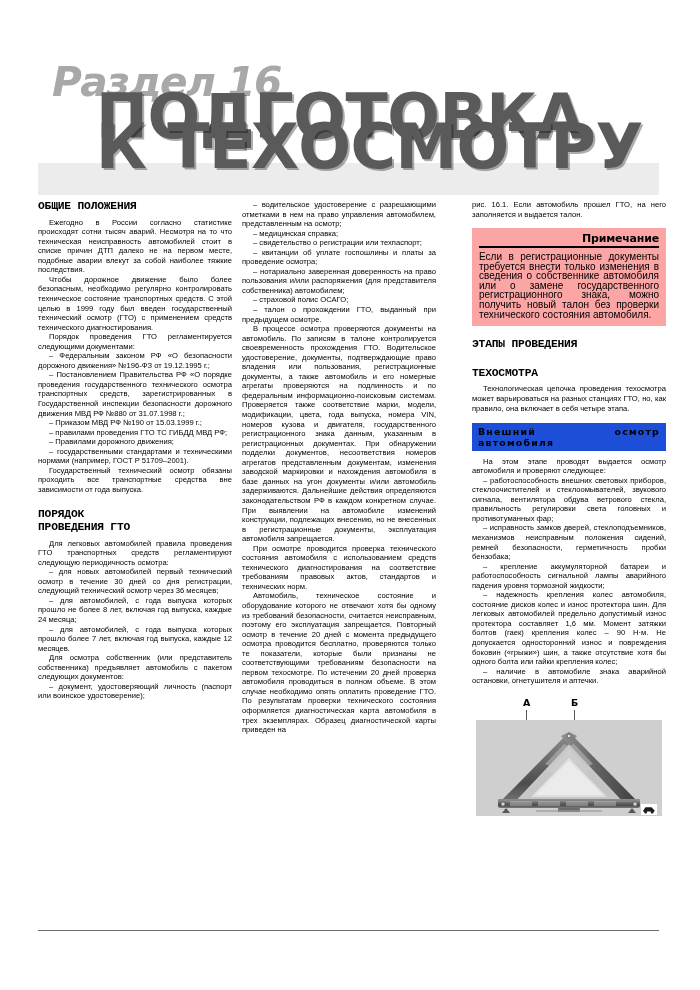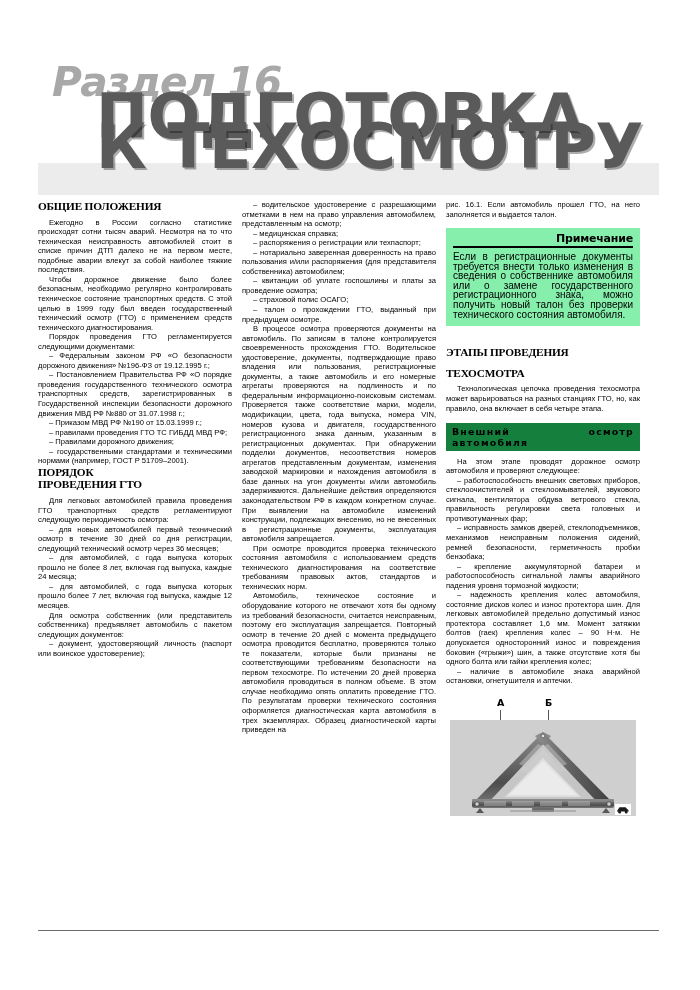--- a/index.html
+++ b/index.html
@@ -65,47 +65,47 @@
     position:absolute;
     top:0;
     width:194px;
     font-size:7.6px;
     line-height:9.55px;
     text-align:justify;
     color:#000;
   }
   #col-1 { left:38px; }
   #col-2 { left:242px; }
-  #col-3 { left:446px; }
+  #col-3 { left:472px; }
 
   .col p {
     margin:0;
     text-align:justify;
     text-justify:inter-word;
     hyphens:none;
   }
   .indent { text-indent:11px; }
   .bullet { text-indent:11px; }
 
   h2.heading {
-    font-family:Liberation Serif, serif;
+    font-family:Liberation Mono, monospace;
     font-weight:bold;
     font-size:11.3px;
     line-height:12.6px;
     margin:0 0 5px 0;
     letter-spacing:-0.2px;
     text-align:left;
   }
-  h2.heading.spaced-top { margin-top:0; }
+  h2.heading.spaced-top { margin-top:14px; }
 
   
   .note-box {
-    background:#86efac;
+    background:#fca5a5;
     padding:4px 7px 7px 7px;
-    margin:9px 0 20px 0;
+    margin:9px 0 12px 0;
   }
   .note-title {
     font-family:"DejaVu Sans", sans-serif;
     font-weight:bold;
     font-size:11px;
     text-align:right;
     line-height:13px;
     margin:0 0 1px 0;
     letter-spacing:-0.2px;
   }
@@ -116,21 +116,21 @@
   }
   .note-body {
     font-size:10px;
     line-height:9.6px;
     text-align:justify;
     margin:0;
   }
 
   
   .subsection-bar {
-    background:#15803d;
+    background:#1d4ed8;
     margin:10px 0 6px 0;
     padding:2.5px 6px 3px 6px;
   }
   .subsection-bar span {
     font-family:"DejaVu Sans", sans-serif;
     font-weight:bold;
     font-size:9.4px;
     letter-spacing:1.2px;
     line-height:11px;
     display:block;
@@ -218,62 +218,63 @@
     <h2 class="heading">ОБЩИЕ ПОЛОЖЕНИЯ</h2>
     <p class="indent">Ежегодно в России согласно статистике происходят сотни тысяч аварий. Несмотря на то что техническая неисправность автомобилей стоит в списке причин ДТП далеко не на первом месте, подобные аварии влекут за собой наиболее тяжкие последствия.</p>
     <p class="indent">Чтобы дорожное движение было более безопасным, необходимо регулярно контролировать техническое состояние транспортных средств. С этой целью в 1999 году был введен государственный технический осмотр (ГТО) с применением средств технического диагностирования.</p>
     <p class="indent">Порядок проведения ГТО регламентируется следующими документами:</p>
     <p class="bullet">– Федеральным законом РФ «О безопасности дорожного движения» №196-ФЗ от 19.12.1995 г.;</p>
     <p class="bullet">– Постановлением Правительства РФ «О порядке проведения государственного технического осмотра транспортных средств, зарегистрированных в Государственной инспекции безопасности дорожного движения МВД РФ №880 от 31.07.1998 г.;</p>
     <p class="bullet">– Приказом МВД РФ №190 от 15.03.1999 г.;</p>
     <p class="bullet">– правилами проведения ГТО ТС ГИБДД МВД РФ;</p>
     <p class="bullet">– Правилами дорожного движения;</p>
     <p class="bullet">– государственными стандартами и техническими нормами (например, ГОСТ Р 51709–2001).</p>
+    <p class="indent">Государственный технический осмотр обязаны проходить все транспортные средства вне зависимости от года выпуска.</p>
     <h2 class="heading spaced-top" style="margin-bottom:0">ПОРЯДОК</h2>
     <h2 class="heading">ПРОВЕДЕНИЯ ГТО</h2>
     <p class="indent">Для легковых автомобилей правила проведения ГТО транспортных средств регламентируют следующую периодичность осмотра:</p>
     <p class="bullet">– для новых автомобилей первый технический осмотр в течение 30 дней со дня регистрации, следующий технический осмотр через 36 месяцев;</p>
     <p class="bullet">– для автомобилей, с года выпуска которых прошло не более 8 лет, включая год выпуска, каждые 24 месяца;</p>
     <p class="bullet">– для автомобилей, с года выпуска которых прошло более 7 лет, включая год выпуска, каждые 12 месяцев.</p>
     <p class="indent">Для осмотра собственник (или представитель собственника) предъявляет автомобиль с пакетом следующих документов:</p>
     <p class="bullet">– документ, удостоверяющий личность (паспорт или воинское удостоверение);</p>
   </div>
 
   <div class="col" id="col-2">
     <p class="bullet">– водительское удостоверение с разрешающими отметками в нем на право управления автомобилем, представленным на осмотр;</p>
     <p class="bullet">– медицинская справка;</p>
-    <p class="bullet">– распоряжения о регистрации или техпаспорт;</p>
+    <p class="bullet">– свидетельство о регистрации или техпаспорт;</p>
+    <p class="bullet">– квитанции об уплате госпошлины и платы за проведение осмотра;</p>
     <p class="bullet">– нотариально заверенная доверенность на право пользования и/или распоряжения (для представителя собственника) автомобилем;</p>
-    <p class="bullet">– квитанции об уплате госпошлины и платы за проведение осмотра;</p>
     <p class="bullet">– страховой полис ОСАГО;</p>
     <p class="bullet">– талон о прохождении ГТО, выданный при предыдущем осмотре.</p>
     <p class="indent">В процессе осмотра проверяются документы на автомобиль. По записям в талоне контролируется своевременность прохождения ГТО. Водительское удостоверение, документы, подтверждающие право владения или пользования, регистрационные документы, а также автомобиль и его номерные агрегаты проверяются на подлинность и по федеральным информационно-поисковым системам. Проверяется также соответствие марки, модели, модификации, цвета, года выпуска, номера VIN, номеров кузова и двигателя, государственного регистрационного знака данным, указанным в регистрационных документах. При обнаружении подделки документов, несоответствия номеров агрегатов представленным документам, изменения заводской маркировки и нахождения автомобиля в базе данных на угон документы и/или автомобиль задерживаются. Дальнейшие действия определяются законодательством РФ в каждом конкретном случае. При выявлении на автомобиле изменений конструкции, подлежащих внесению, но не внесенных в регистрационные документы, эксплуатация автомобиля запрещается.</p>
     <p class="indent">При осмотре проводится проверка технического состояния автомобиля с использованием средств технического диагностирования на соответствие требованиям правовых актов, стандартов и технических норм.</p>
     <p class="indent">Автомобиль, техническое состояние и оборудование которого не отвечают хотя бы одному из требований безопасности, считается неисправным, поэтому его эксплуатация запрещается. Повторный осмотр в течение 20 дней с момента предыдущего осмотра проводится бесплатно, проверяются только те показатели, которые были признаны не соответствующими требованиям безопасности на первом техосмотре. По истечении 20 дней проверка автомобиля проводиться в полном объеме. В этом случае необходимо опять оплатить проведение ГТО. По результатам проверки технического состояния оформляется диагностическая карта автомобиля в трех экземплярах. Образец диагностической карты приведен на</p>
   </div>
 
   <div class="col" id="col-3">
     <p>рис. 16.1. Если автомобиль прошел ГТО, на него заполняется и выдается талон.</p>
 
     <div class="note-box">
       <div class="note-title">Примечание</div>
       <div class="note-rule"></div>
       <div class="note-body">Если в регистрационные документы требуется внести только изменения в сведения о собственнике автомобиля или о замене государственного регистрационного знака, можно получить новый талон без проверки технического состояния автомобиля.</div>
     </div>
 
-    <h2 class="heading" style="margin-bottom:8px">ЭТАПЫ ПРОВЕДЕНИЯ</h2>
+    <h2 class="heading" style="margin-bottom:16px">ЭТАПЫ ПРОВЕДЕНИЯ</h2>
     <h2 class="heading">ТЕХОСМОТРА</h2>
 
     <p class="indent">Технологическая цепочка проведения техосмотра может варьироваться на разных станциях ГТО, но, как правило, она включает в себя четыре этапа.</p>
 
     <div class="subsection-bar">
       <span>Внешний осмотр автомобиля</span>
     </div>
 
-    <p class="indent">На этом этапе проводят дорожное осмотр автомобиля и проверяют следующее:</p>
+    <p class="indent">На этом этапе проводят выдается осмотр автомобиля и проверяют следующее:</p>
     <p class="bullet">– работоспособность внешних световых приборов, стеклоочистителей и стеклоомывателей, звукового сигнала, вентилятора обдува ветрового стекла, правильность регулировки света головных и противотуманных фар;</p>
     <p class="bullet">– исправность замков дверей, стеклоподъемников, механизмов неисправным положения сидений, ремней безопасности, герметичность пробки бензобака;</p>
     <p class="bullet">– крепление аккумуляторной батареи и работоспособность сигнальной лампы аварийного падения уровня тормозной жидкости;</p>
     <p class="bullet">– надежность крепления колес автомобиля, состояние дисков колес и износ протектора шин. Для легковых автомобилей предельно допустимый износ протектора составляет 1,6 мм. Момент затяжки болтов (гаек) крепления колес – 90 Н·м. Не допускается односторонний износ и повреждения боковин («грыжи») шин, а также отсутствие хотя бы одного болта или гайки крепления колес;</p>
     <p class="bullet">– наличие в автомобиле знака аварийной остановки, огнетушителя и аптечки.</p>
 
     <div id="figure">
       <div id="fig-labels">
         <div class="fig-label" id="fig-label-a">А</div>
         <div class="fig-label" id="fig-label-b">Б</div>

